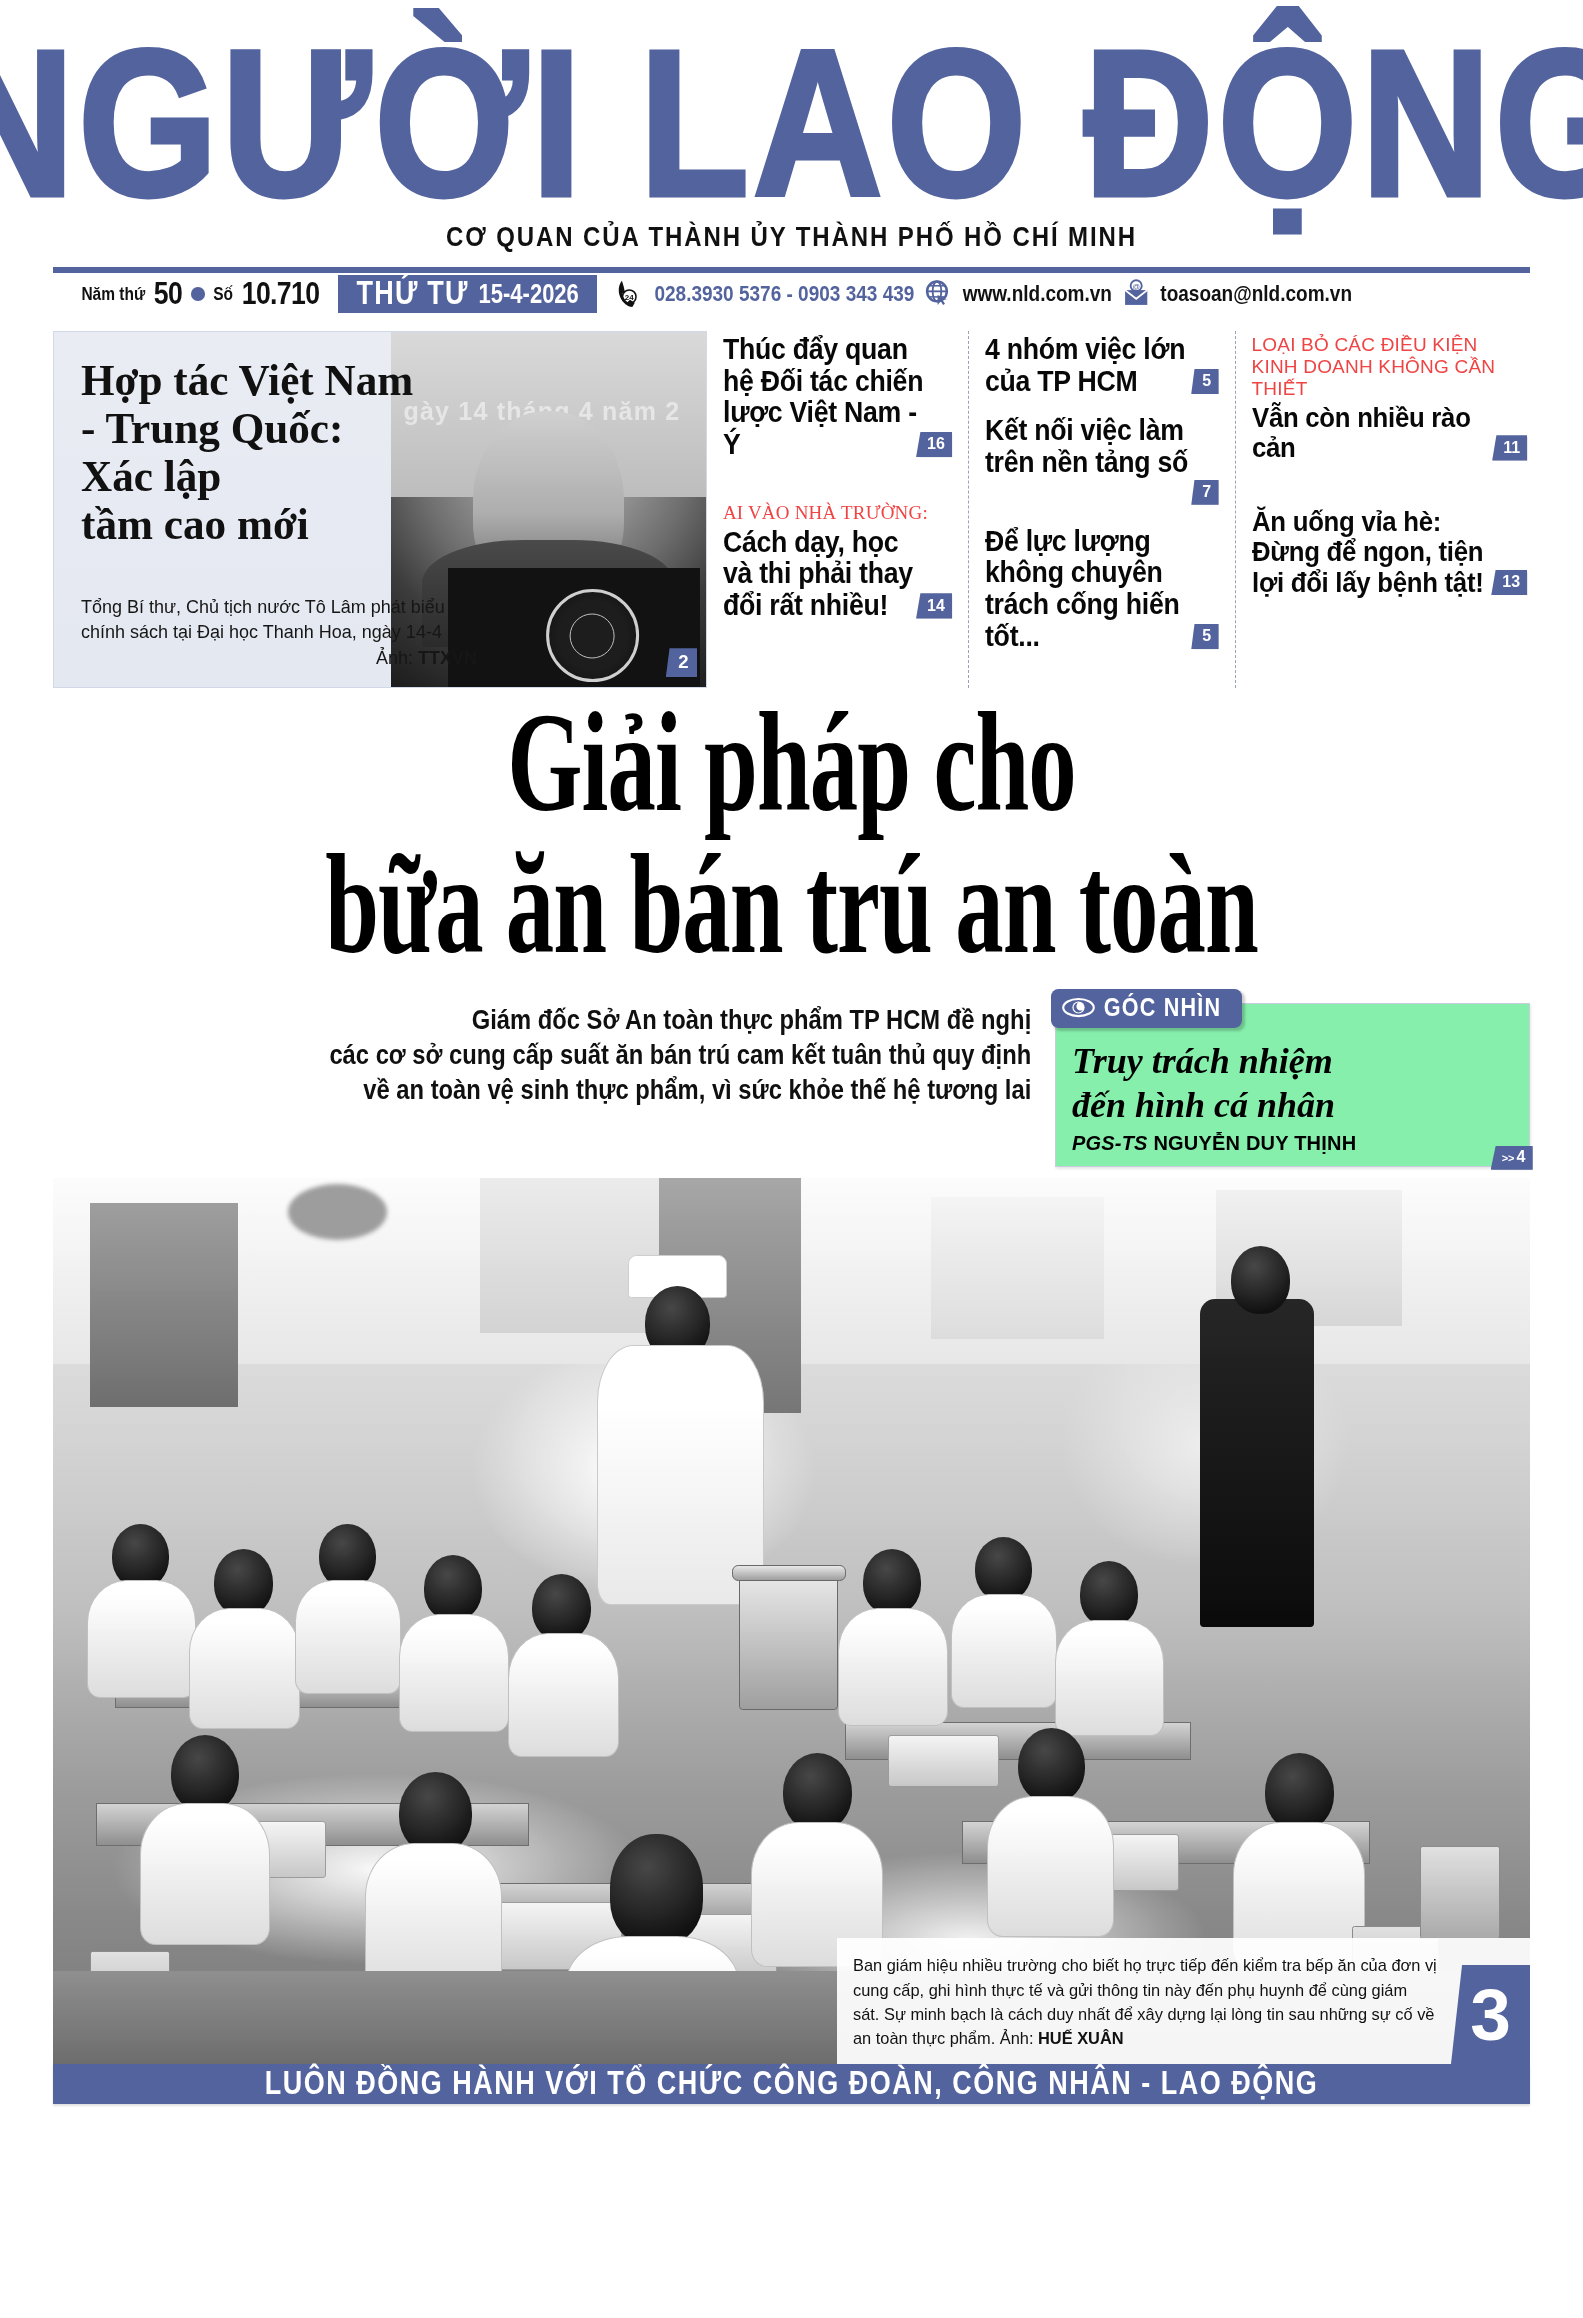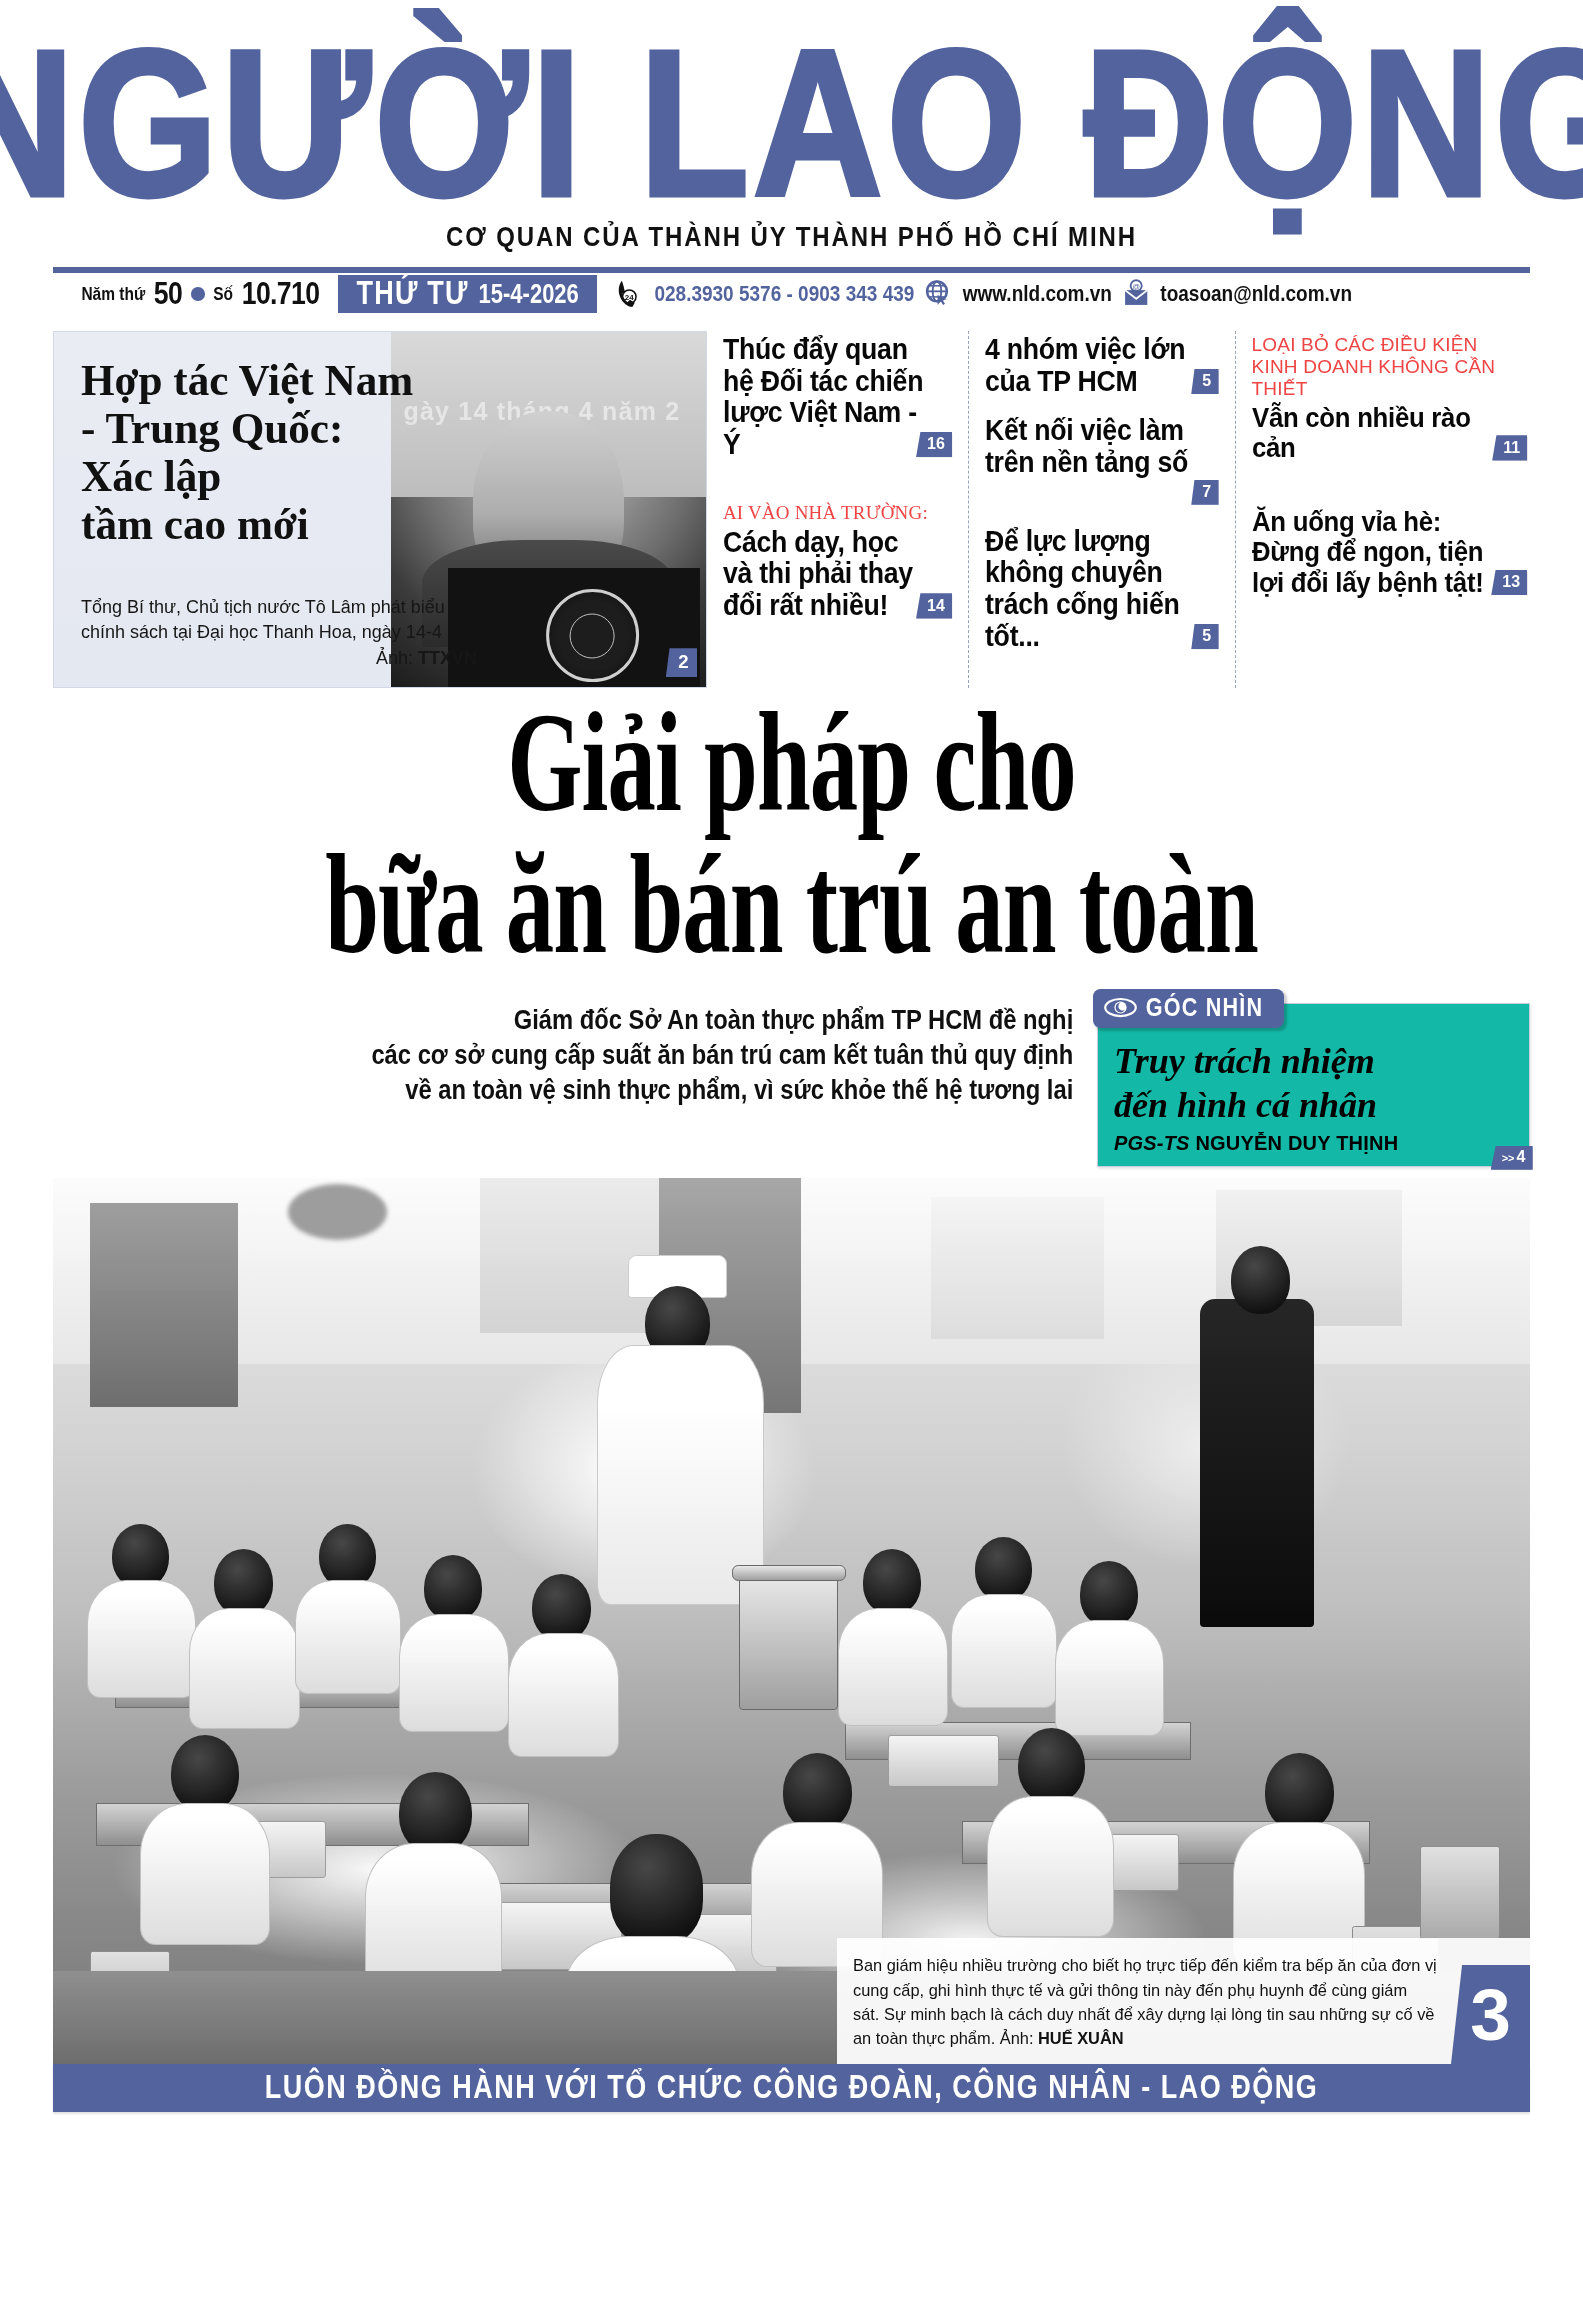--- a/index.html
+++ b/index.html
@@ -163,21 +163,21 @@
   .mainhead .l2 { font-size:121px; line-height:1.0; transform:scaleX(0.80) scaleY(1.18); display:block; margin-top:21px; letter-spacing:-1.2px; }
 
   
   .deckrow { display:flex; margin:38px 53px 0 53px; align-items:flex-start; }
   .deck {
     flex:1; text-align:right; padding-right:27px;
     font-weight:bold; font-size:27px; line-height:1.30; color:#101010;
     transform:scaleX(0.88); transform-origin:right top;
   }
   .gocnhin {
-    position:relative; width:433px; background:#14b8a6;
+    position:relative; width:475px; background:#86efac;
     border:1.2px solid #c7cddd; padding:33px 16px 11px 16px; min-height:140px;
     box-shadow:1.2px 1.9px 2.5px rgba(0,0,0,.10);
   }
   .gn-tab {
     position:absolute; left:-5px; top:-15px;
     background:#53639e; color:#fff; border-radius:7.4px;
     padding:6.2px 21px 6.8px 11px; display:flex; align-items:center; gap:8.7px;
     box-shadow:2.5px 2.5px 2.5px rgba(0,0,0,.20);
   }
   .gn-tab .lbl { font-weight:bold; font-size:21.6px; letter-spacing:1.2px; transform:scaleY(1.15); }
@@ -223,21 +223,21 @@
   .bigpage {
     position:absolute; right:0; bottom:0; width:79px; height:99px;
     background:#53639e; color:#fff; font-weight:bold; font-size:73px;
     display:flex; align-items:center; justify-content:center;
     clip-path:polygon(14% 0,100% 0,100% 100%,0 100%);
     z-index:7;
   }
 
   
   .bottombar {
-    margin:0 53px 0 53px; height:48px; background:#53639e;
+    margin:0 53px 0 53px; height:40px; background:#53639e;
     display:flex; align-items:center; justify-content:center;
     box-shadow:0 1.9px 1.9px rgba(0,0,0,.12);
   }
   .bottombar span {
     color:#fff; font-weight:bold; font-size:27px; letter-spacing:1.5px;
     transform:scaleY(1.22); white-space:nowrap;
   }
 </style>
 </head>
 <body>

